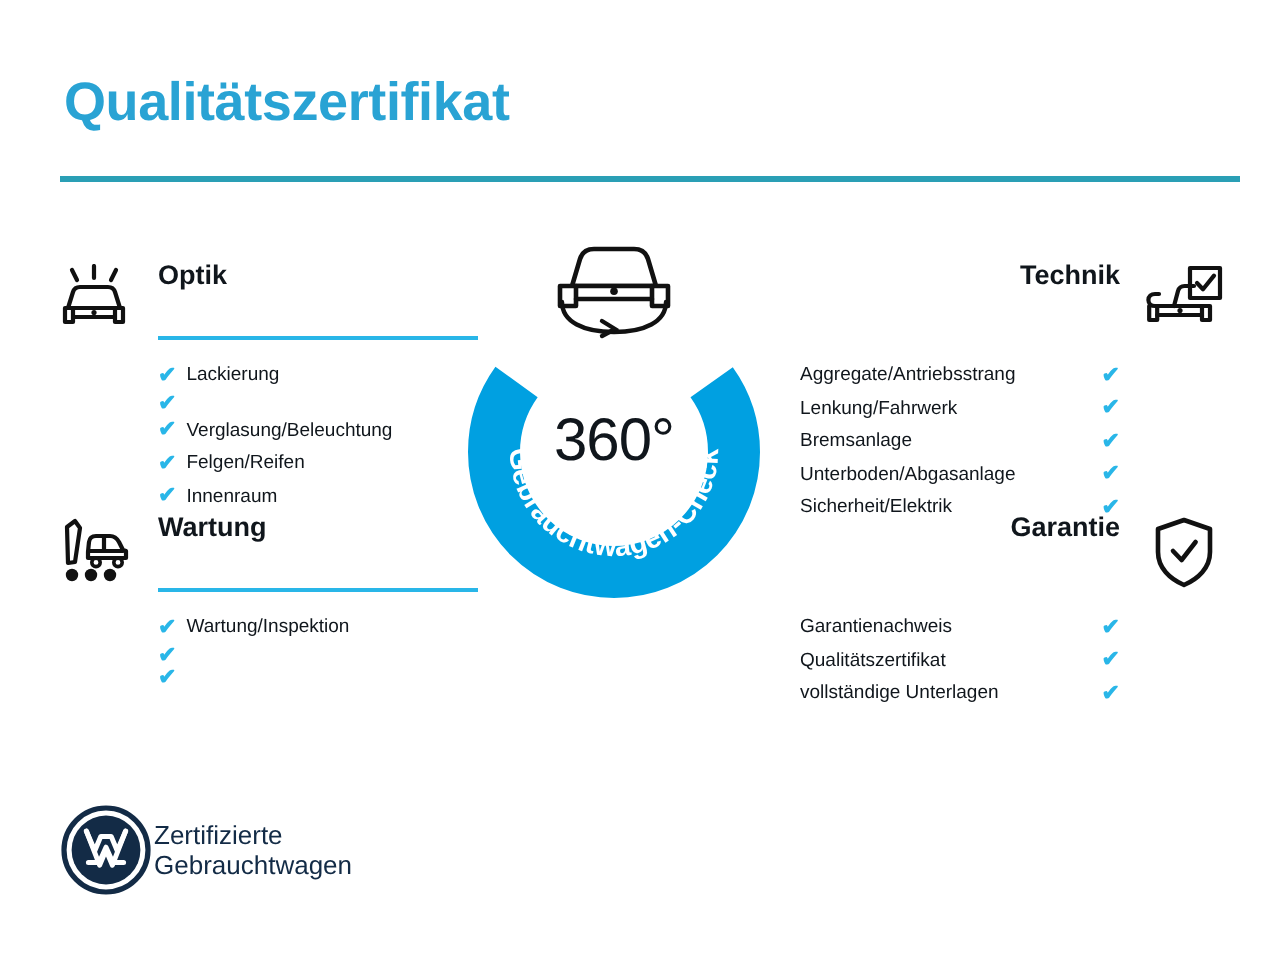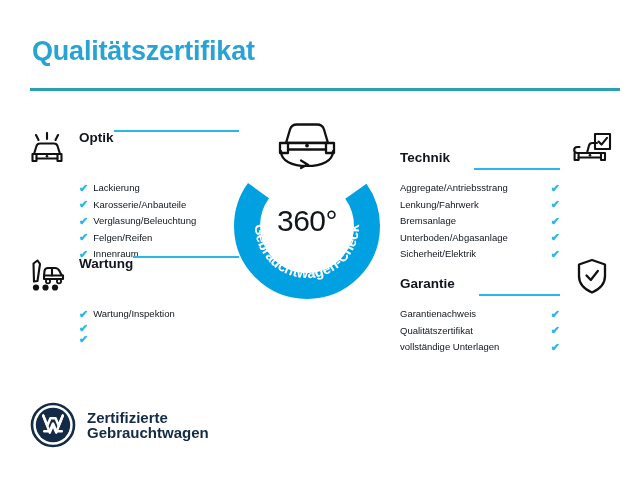--- a/index.html
+++ b/index.html
@@ -60,21 +60,21 @@
     width: 46px;
     height: 40px;
     flex: 0 0 46px;
     display: flex;
     align-items: center;
     justify-content: center;
   }
   .sec-titlewrap {
     flex: 1 1 auto;
     display: flex;
-    flex-direction: row;
+    flex-direction: column;
     justify-content: space-between;
     height: 40px;
     padding: 0 0 0 9px;
   }
   .right .sec-titlewrap { padding: 0 9px 0 0; align-items: flex-end; gap: 24px; }
 
   .sec-title {
     font-size: 13.5px;
     font-weight: bold;
     color: #10161c;
@@ -147,24 +147,24 @@
   
   .footer {
     position: absolute;
     left: 30px;
     top: 402px;
     display: flex;
     align-items: center;
   }
   .vw-mark { width: 46px; height: 46px; flex: 0 0 46px; }
   .footer-text {
-    margin-left: 11px;
+    margin-left: 1px;
     color: #132b46;
-    font-size: 15px;
-    font-weight: bold;
+    font-size: 13px;
+    font-weight: normal;
     line-height: 15.5px;
   }
 </style>
 </head>
 <body>
 
 <div id="page">
 
   <div class="title">Qualitätszertifikat</div>
   <div class="top-rule"></div>
@@ -192,21 +192,20 @@
         <div class="sec-underline"></div>
       </div>
     </div>
     <ul class="items">
       <li class="item">
           <span class="check">✔</span>
           <span>Lackierung</span>
         </li>
       <li class="item">
           <span class="check">✔</span>
-          <span>Karosserie/Anbauteile</span>
         </li>
       <li class="item">
           <span class="check">✔</span>
           <span>Verglasung/Beleuchtung</span>
         </li>
       <li class="item">
           <span class="check">✔</span>
           <span>Felgen/Reifen</span>
         </li>
       <li class="item">

